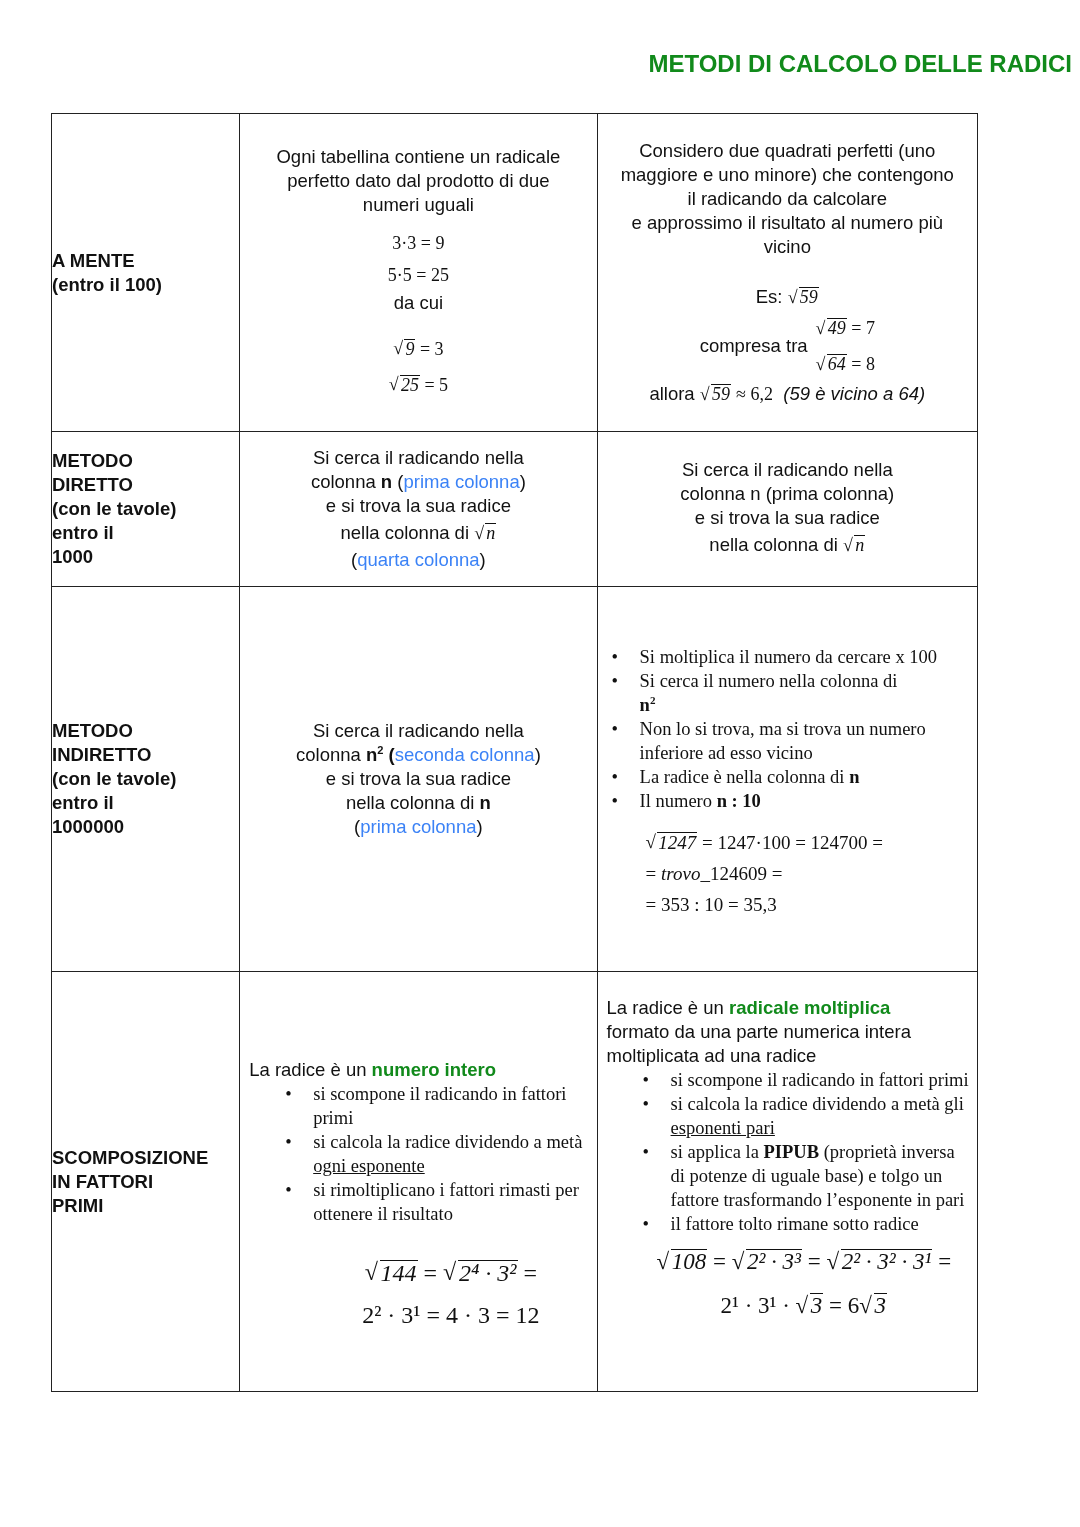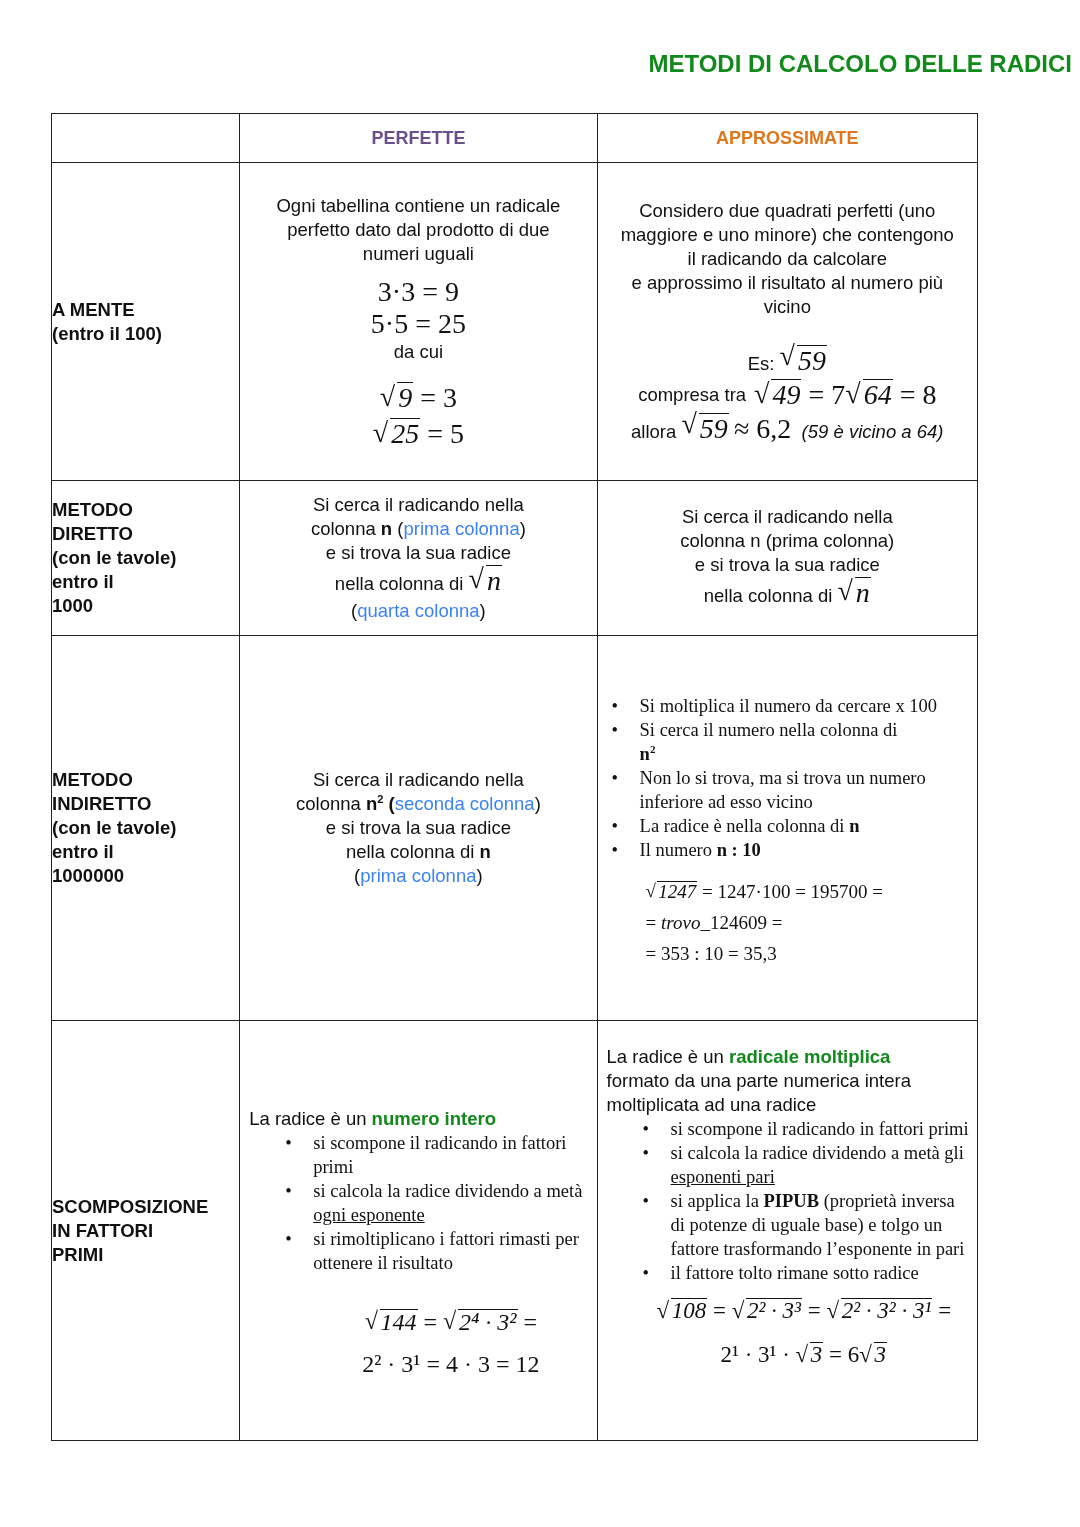--- a/index.html
+++ b/index.html
@@ -10,21 +10,21 @@
   table.grid { position: absolute; left: 51px; top: 113px; border-collapse: collapse;
                table-layout: fixed; width: 927px; }
   table.grid td { border: 1.5px solid #222; vertical-align: middle; padding: 0; }
   .c0 { width: 188px; } .c1 { width: 357px; } .c2 { width: 380px; }
   .hdr { height: 48px; text-align: center; font-weight: bold; font-size: 18px; }
   .perf { color: #6d4e8c; } .appr { color: #e0761c; }
   .rowlbl { font-weight: bold; font-size: 18.5px; line-height: 24px; }
   .ctext { text-align: center; font-size: 18.5px; line-height: 24px; }
   .blue { color: #3b82f6; }
   .green { color: #118a1b; font-weight: bold; }
-  .math { font-family: "Liberation Serif", serif; font-size: 28px; }
+  .math { font-family: "Liberation Serif", serif; font-size: 18px; }
   .mathbig { font-family: "Liberation Serif", serif; font-size: 24px; text-align: center; }
   .rad { display: inline-block; position: relative; padding-left: 0.62em; }
   .rad::before { content: "\221A"; position: absolute; left: 0; top: -0.02em; }
   .rad > .ov { border-top: 1.2px solid #111; padding: 0 1px; display: inline-block; line-height: 1.05; font-style: italic; }
   .it { font-style: italic; }
   ul.bl { margin: 0; padding: 0; list-style: none; }
   ul.bl li { position: relative; padding-left: 36px; font-size: 18.5px; line-height: 24px; font-family: Liberation Serif, serif; }
   ul.bl li::before { content: "\2022"; position: absolute; left: 8px; top: 0; }
   .u { text-decoration: underline; }
   sup { font-size: 0.6em; line-height: 0; }
@@ -35,25 +35,20 @@
 
 <div class="title">METODI DI CALCOLO DELLE RADICI</div>
 
 <table class="grid">
   <colgroup>
       <col class="c0">
       <col class="c1">
       <col class="c2">
     </colgroup>
   <tbody>
-      <tr>
-    <td class="hdr"></td>
-    <td class="hdr perf">PERFETTE</td>
-    <td class="hdr appr">APPROSSIMATE</td>
-  </tr>
 
   <tr style="height:318px">
     <td class="rowlbl">
       <div>A MENTE</div>
       <div>(entro il 100)</div>
     </td>
     <td class="ctext">
       <div style="padding-top:2px">
         <div>Ogni tabellina contiene un radicale</div>
         <div>perfetto dato dal prodotto di due</div>
@@ -76,21 +71,21 @@
       <div>maggiore e uno minore) che contengono</div>
       <div>il radicando da calcolare</div>
       <div>e approssimo il risultato al numero più</div>
       <div>vicino</div>
       <div style="margin-top:26px">
         <span>Es:</span>
         <span class="math rad"><span class="ov">59</span></span>
       </div>
       <div style="display:flex;justify-content:center;align-items:center;margin-top:1px">
         <span style="margin-right:8px">compresa tra</span>
-        <span style="display:inline-flex;text-align:left">
+        <span style="display:inline-flex;flex-direction:column;text-align:left">
           <span class="math" style="line-height:36px"><span class="rad"><span class="ov">49</span></span> <span>= 7</span></span>
           <span class="math" style="line-height:36px"><span class="rad"><span class="ov">64</span></span> <span>= 8</span></span>
         </span>
       </div>
       <div>
         <span>allora</span>
         <span class="math rad"><span class="ov">59</span></span>
         <span class="math">≈ 6,2</span>
         &nbsp;<span style="font-style:italic">(59 è vicino a 64)</span>
       </div>
@@ -137,21 +132,21 @@
     </td>
     <td style="padding:0 10px 0 10px">
       <ul class="bl" style="margin-left:-4px;margin-top:6px">
         <li><span>Si moltiplica il numero da cercare x 100</span></li>
         <li><span>Si cerca il numero nella colonna di </span><br><b>n</b><sup><b>2</b></sup></li>
         <li><span>Non lo si trova, ma si trova un numero inferiore ad esso vicino</span></li>
         <li><span>La radice è nella colonna di </span><b>n</b></li>
         <li><span>Il numero </span><b>n : 10</b></li>
       </ul>
       <div class="math" style="margin-left:38px;margin-top:14px;font-size:19px;line-height:31px">
-        <div><span class="rad"><span class="ov">1247</span></span> <span>= 1247·100 = 195700 =</span></div>
+        <div><span class="rad"><span class="ov">1247</span></span> <span>= 1247·100 = 124700 =</span></div>
         <div><span>= </span><span class="it">trovo</span><span>_124609 =</span></div>
         <div>= 353 : 10 = 35,3</div>
       </div>
     </td>
   </tr>
 
   <tr style="height:420px">
     <td class="rowlbl">
       <div>SCOMPOSIZIONE</div>
       <div>IN FATTORI</div>

